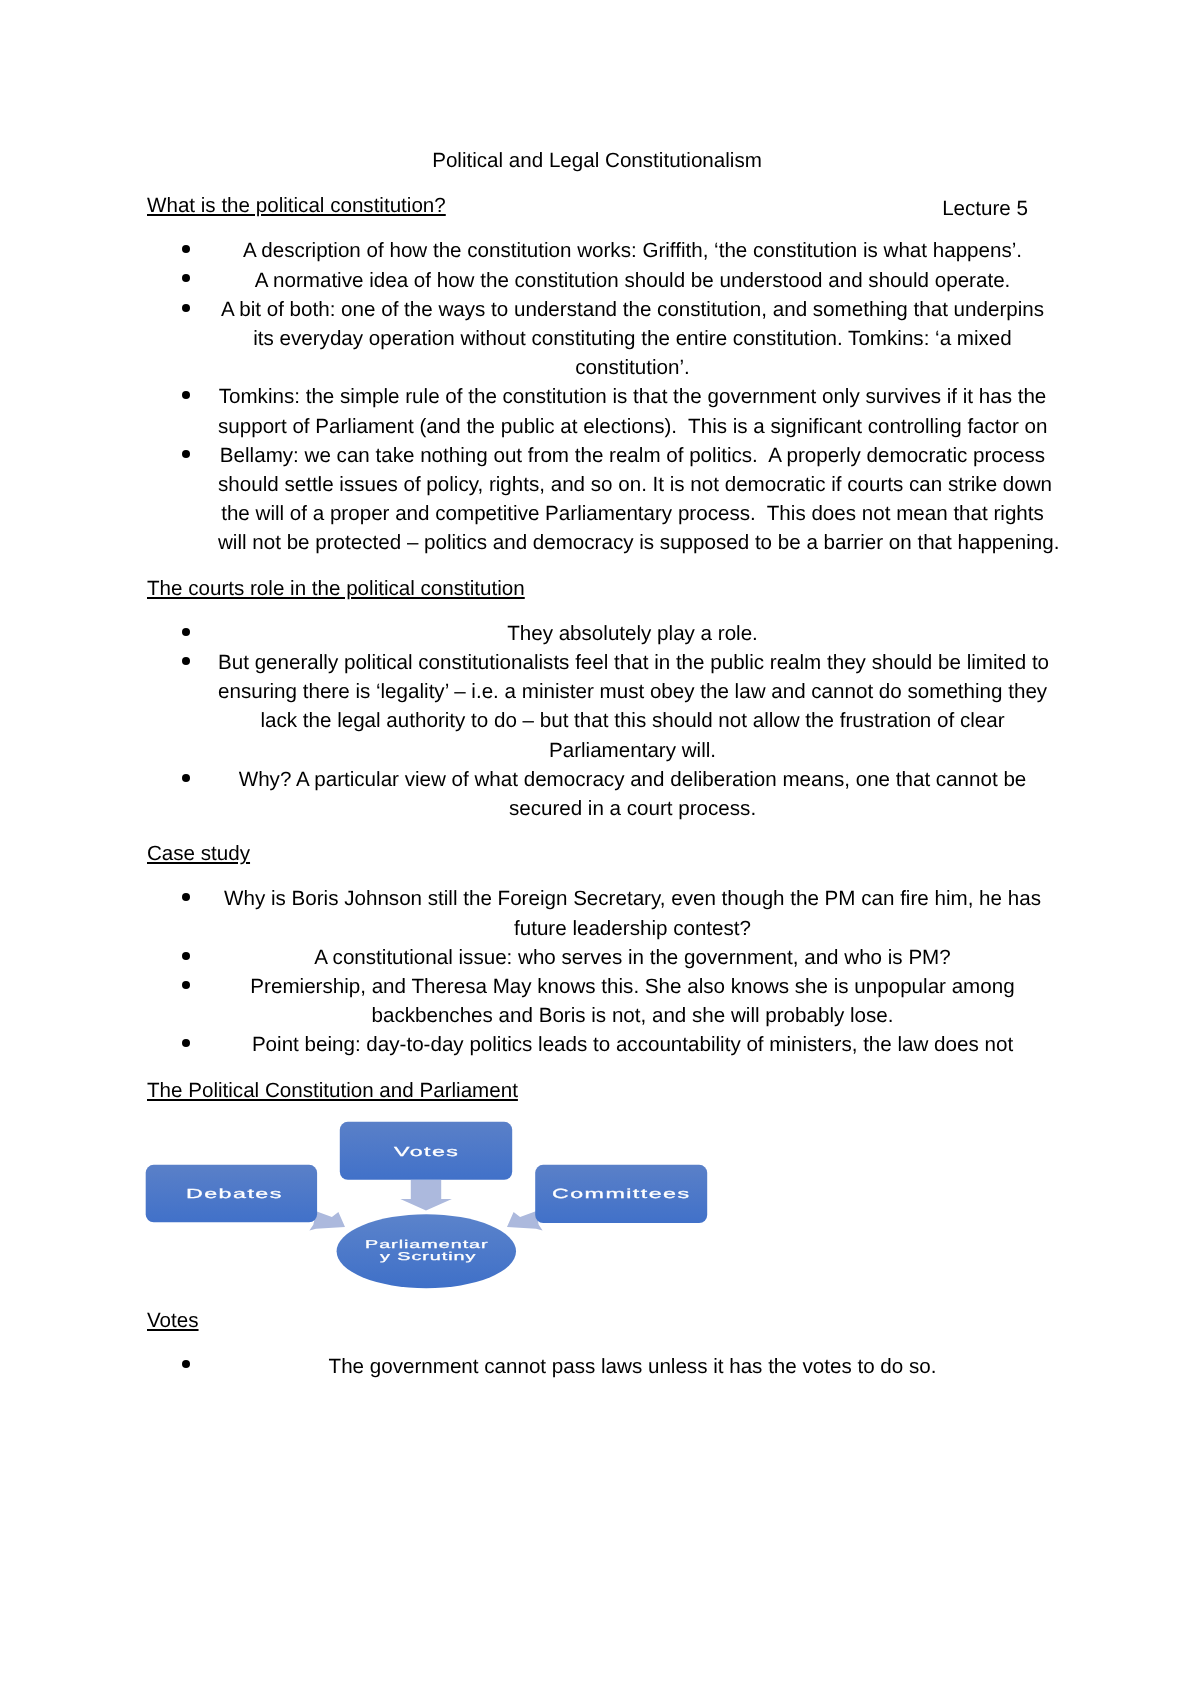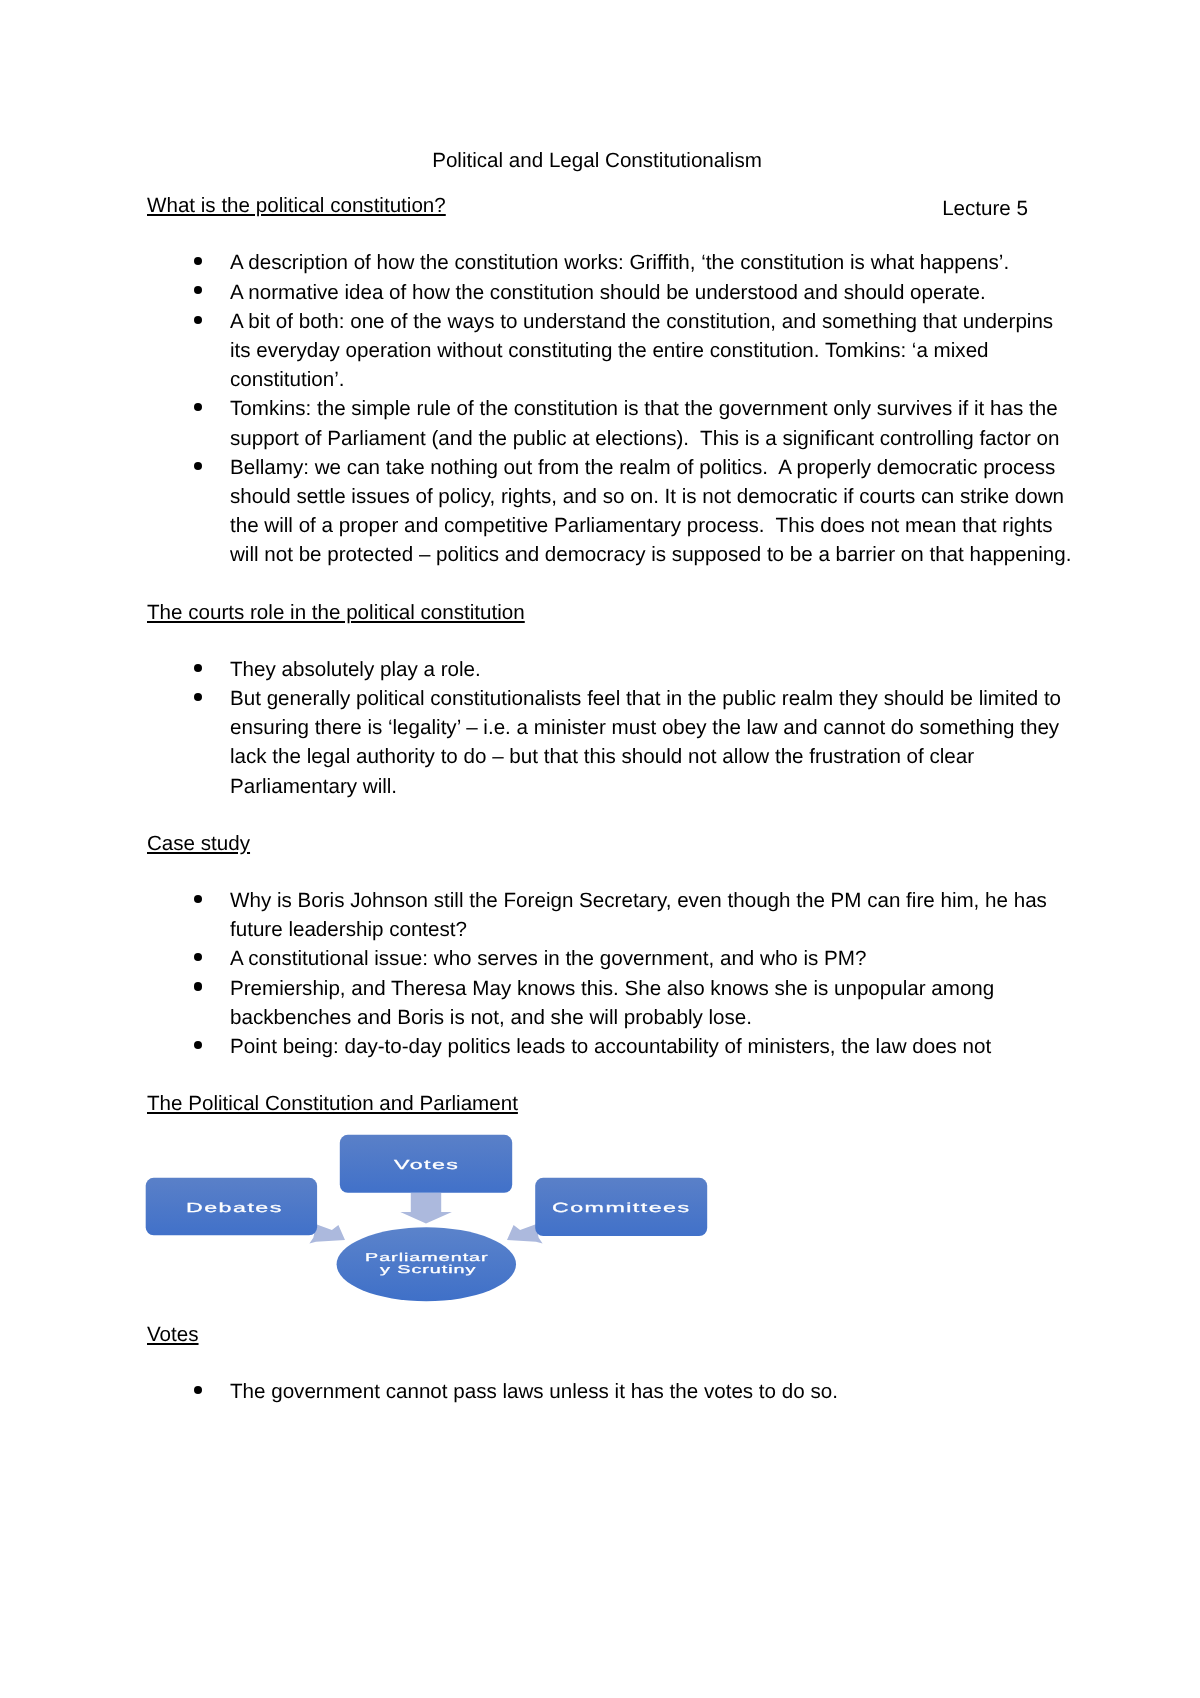--- a/index.html
+++ b/index.html
@@ -7,21 +7,21 @@
   body{width:1200px;height:1698px;overflow:hidden;
        font-family:"Liberation Sans",sans-serif;color:#000000;
        -webkit-font-smoothing:antialiased;text-rendering:geometricPrecision;
        transform:translateZ(0);}
   .page{position:relative;width:1200px;height:1698px;background:#ffffff;box-sizing:border-box;}
   .doc{position:absolute;left:147px;top:146.3px;width:900px;will-change:transform;}
   .hdr{position:relative;font-size:20.6px;line-height:29.2px;text-align:center;}
   .hdr .t,.hdr .r{white-space:nowrap;}
   .hdr .r{position:absolute;right:19px;top:0;margin-top:48px;}
   .sh{font-size:20.6px;line-height:29.2px;font-weight:400;margin:0;white-space:nowrap;text-decoration:underline;}
-  ul.bl{margin:12px;padding:0;list-style:none;}
+  ul.bl{margin:0;padding:0;list-style:none;text-align:center;}
   ul.bl li{font-size:20.6px;line-height:29.2px;position:relative;padding-left:71px;}
   ul.bl li .bu{position:absolute;left:35.0px;top:8.7px;width:8.2px;height:8.2px;
                border-radius:50%;background:#000000;font-size:0;line-height:0;color:transparent;}
   ul.bl li .ln{white-space:pre;display:block;}
   .sp{height:16px;}
   .diagwrap{position:relative;height:201.5px;}
   .diag{position:absolute;left:-147px;top:0;width:1200px;height:200px;overflow:visible;}
   .dlabel{position:absolute;color:#ffffff;white-space:nowrap;
           font-family:"Liberation Sans",sans-serif;
           transform-origin:left center;will-change:transform;
@@ -52,20 +52,21 @@
       <li><span class="bu">•</span><span class="txt"><span class="ln">Tomkins: the simple rule of the constitution is that the government only survives if it has the</span><span class="ln">support of Parliament (and the public at elections).  This is a significant controlling factor on</span></span></li>
       <li><span class="bu">•</span><span class="txt"><span class="ln">Bellamy: we can take nothing out from the realm of politics.  A properly democratic process</span><span class="ln">should settle issues of policy, rights, and so on. It is not democratic if courts can strike down</span><span class="ln">the will of a proper and competitive Parliamentary process.  This does not mean that rights</span><span class="ln">will not be protected – politics and democracy is supposed to be a barrier on that happening.</span></span></li>
     </ul>
     <div class="sp"></div>
 
     <div class="sh">The courts role in the political constitution</div>
     <div class="sp"></div>
     <ul class="bl">
       <li><span class="bu">•</span><span class="txt"><span class="ln">They absolutely play a role.</span></span></li>
       <li><span class="bu">•</span><span class="txt"><span class="ln">But generally political constitutionalists feel that in the public realm they should be limited to</span><span class="ln">ensuring there is ‘legality’ – i.e. a minister must obey the law and cannot do something they</span><span class="ln">lack the legal authority to do – but that this should not allow the frustration of clear</span><span class="ln">Parliamentary will.</span></span></li>
+      <li><span class="bu">•</span><span class="txt"><span class="ln">Why? A particular view of what democracy and deliberation means, one that cannot be</span><span class="ln">secured in a court process.</span></span></li>
     </ul>
     <div class="sp"></div>
 
     <div class="sh">Case study</div>
     <div class="sp"></div>
     <ul class="bl">
       <li><span class="bu">•</span><span class="txt"><span class="ln">Why is Boris Johnson still the Foreign Secretary, even though the PM can fire him, he has</span><span class="ln">future leadership contest?</span></span></li>
       <li><span class="bu">•</span><span class="txt"><span class="ln">A constitutional issue: who serves in the government, and who is PM?</span></span></li>
       <li><span class="bu">•</span><span class="txt"><span class="ln">Premiership, and Theresa May knows this. She also knows she is unpopular among</span><span class="ln">backbenches and Boris is not, and she will probably lose.</span></span></li>
       <li><span class="bu">•</span><span class="txt"><span class="ln">Point being: day-to-day politics leads to accountability of ministers, the law does not</span></span></li>

